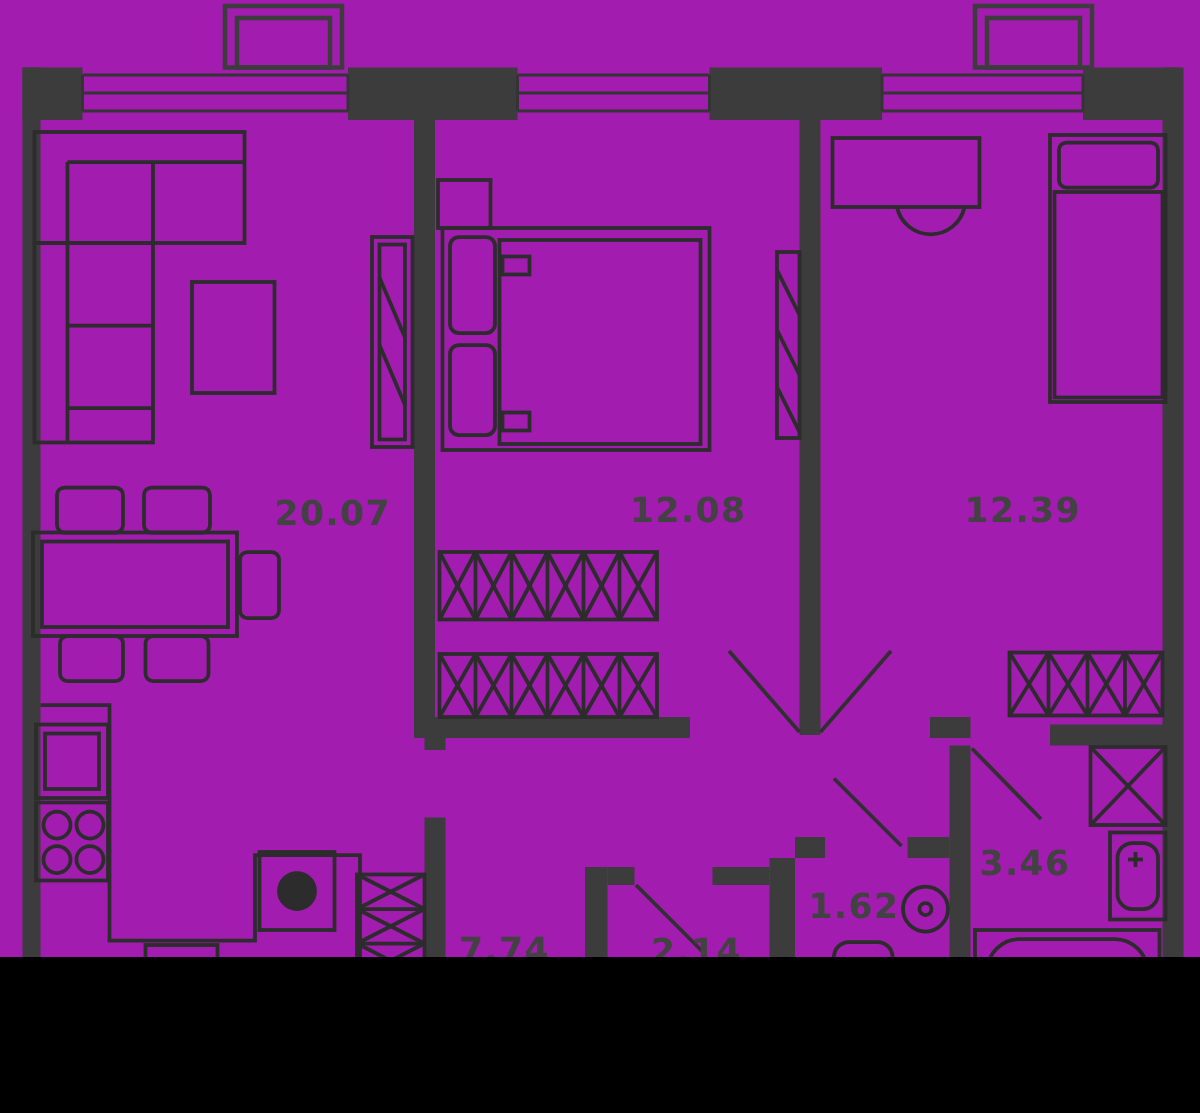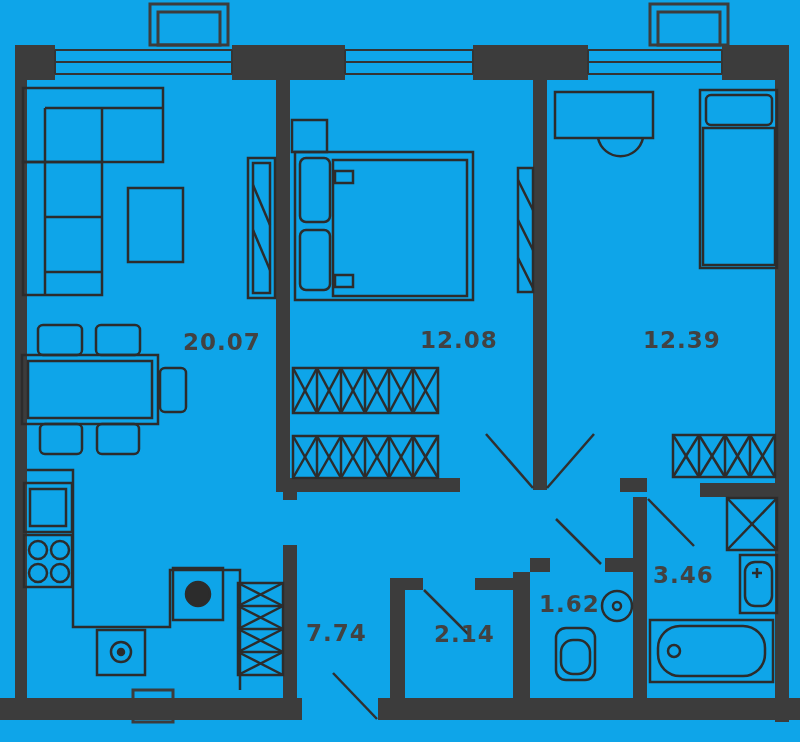--- a/index.html
+++ b/index.html
@@ -1,16 +1,16 @@
 <!DOCTYPE html>
 <html><head>
 <meta charset="utf-8">
 <style>
   html,body{margin:0;padding:0;background:#000;}
-  .stage{position:relative;width:800px;height:742px;background:#0ea5e9;overflow:hidden;
+  .stage{position:relative;width:800px;height:638px;background:#a21caf;overflow:hidden;
          font-family:"DejaVu Sans","Liberation Sans",sans-serif;}
   svg{display:block}
   text.room-label{font-family:"DejaVu Sans","Liberation Sans",sans-serif;
                   font-weight:bold;font-size:23px;letter-spacing:1px;}
 </style>
 </head>
 <body>
 
 <div class="stage">
 <svg width="800" height="742" viewBox="0 0 800 742">

